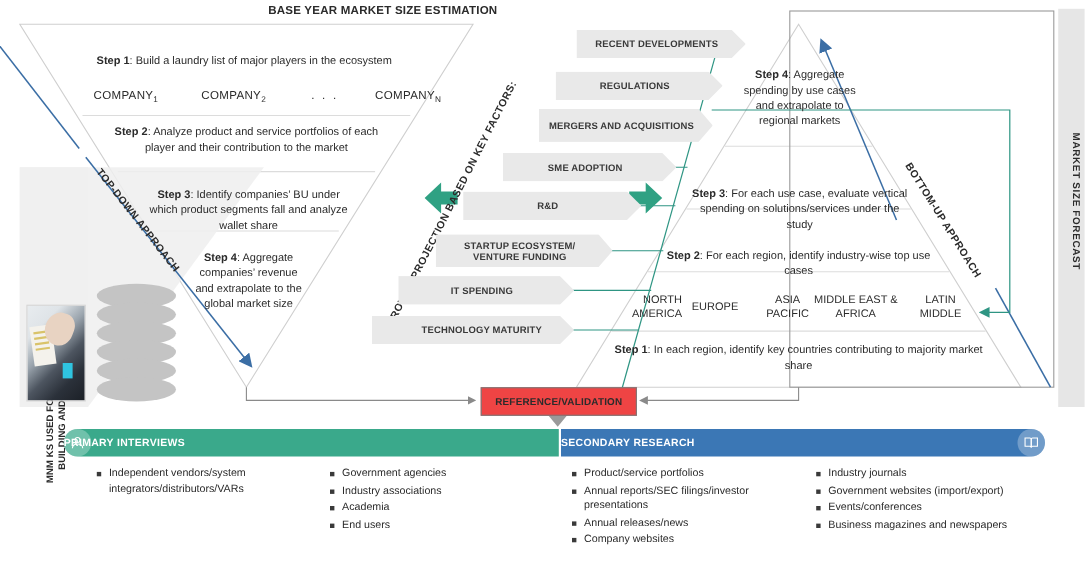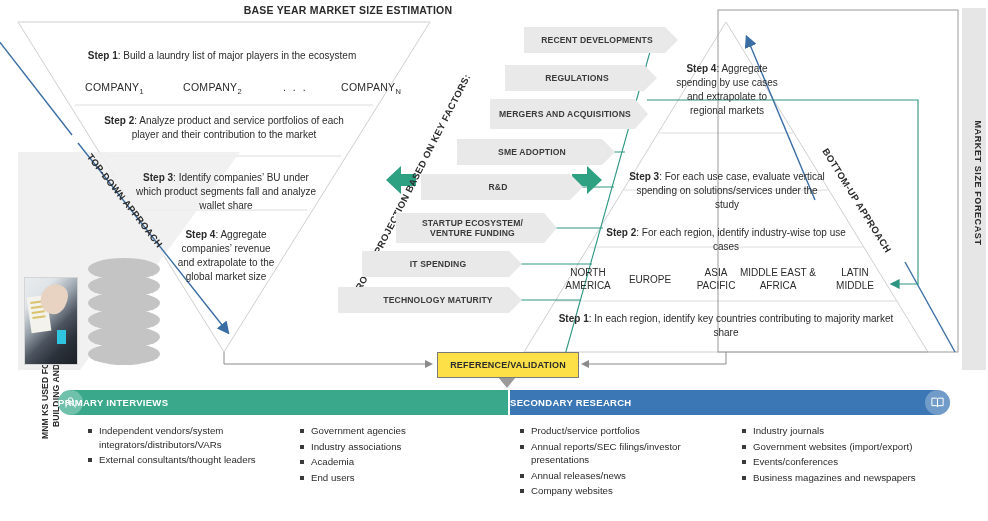--- a/index.html
+++ b/index.html
@@ -45,21 +45,21 @@
        font-weight:bold;letter-spacing:.15px;display:flex;align-items:center;
        justify-content:center;text-align:center;line-height:10.5px;padding:0 16px 0 8px;
        clip-path:polygon(0 0,calc(100% - 13px) 0,100% 50%,calc(100% - 13px) 100%,0 100%);}
   .tag.tall{height:30px;}
 
   
   .region{position:absolute;text-align:center;font-size:10px;line-height:13px;color:#2b2b2b;}
 
   
   #refbox{left:437px;top:352px;width:140px;height:24px;border:1px solid #7a7a7a;
-          background:#fde047;display:flex;align-items:center;justify-content:center;
+          background:#ef4444;display:flex;align-items:center;justify-content:center;
           font-size:9px;font-weight:bold;letter-spacing:.2px;color:#2b2b2b;}
 
   
   #right-bar{left:962px;top:8px;width:24px;height:362px;background:#e6e6e6;}
   #mkt-forecast{left:-109px;top:170px;width:250px;transform:rotate(90deg);
                 transform-origin:center center;text-align:center;font-size:9px;
                 font-weight:bold;letter-spacing:.6px;color:#2b2b2b;}
 
   
   .bandbar{position:absolute;height:25px;display:flex;align-items:center;
@@ -207,21 +207,21 @@
   <div class="abs stepbox" style="left:625px;top:170px;width:204px;">
     <b>Step 3</b><span>: For each use case, evaluate vertical spending on solutions/services under the study</span>
   </div>
   <div class="abs stepbox" style="left:600px;top:226px;width:252px;">
     <b>Step 2</b><span>: For each region, identify industry-wise top use cases</span>
   </div>
   <div class="abs stepbox" style="left:556px;top:312px;width:340px;">
     <b>Step 1</b><span>: In each region, identify key countries contributing to majority market share</span>
   </div>
 
-  <div class="region" style="left:556px;top:266px;width:64px;">NORTH AMERICA</div>
+  <div class="region" style="left:556px;top:266px;width:64px;text-align:right;">NORTH AMERICA</div>
   <div class="region" style="left:620px;top:273px;width:60px;">EUROPE</div>
   <div class="region" style="left:688px;top:266px;width:56px;">ASIA PACIFIC</div>
   <div class="region" style="left:738px;top:266px;width:80px;">MIDDLE EAST &amp; AFRICA</div>
   <div class="region" style="left:824px;top:266px;width:62px;">LATIN MIDDLE</div>
 
   <div class="abs rotlabel" style="left:772px;top:195px;width:170px;text-align:center;transform:rotate(58deg);transform-origin:center center;">BOTTOM-UP APPROACH</div>
 
   <div class="abs" id="refbox">REFERENCE/VALIDATION</div>
 
   <div class="abs" id="right-bar">
@@ -243,21 +243,20 @@
   </div>
   <div class="badge" id="secondary-badge">
     <svg width="15" height="15" viewBox="0 0 24 24" fill="none" stroke="#ffffff" stroke-width="1.6">
       <path d="M3 5h7a2 2 0 012 2v12a2 2 0 00-2-2H3z"></path>
         <path d="M21 5h-7a2 2 0 00-2 2v12a2 2 0 012-2h7z"></path>
     </svg>
   </div>
 
   <div class="bullets" style="left:86px;top:424px;width:190px;">
     <div>Independent vendors/system integrators/distributors/VARs</div>
-    <div>External consultants/thought leaders</div>
   </div>
   <div class="bullets" style="left:298px;top:424px;width:180px;">
     <div>Government agencies</div>
     <div>Industry associations</div>
     <div>Academia</div>
     <div>End users</div>
   </div>
   <div class="bullets" style="left:518px;top:424px;width:210px;">
     <div>Product/service portfolios</div>
     <div>Annual reports/SEC filings/investor presentations</div>

